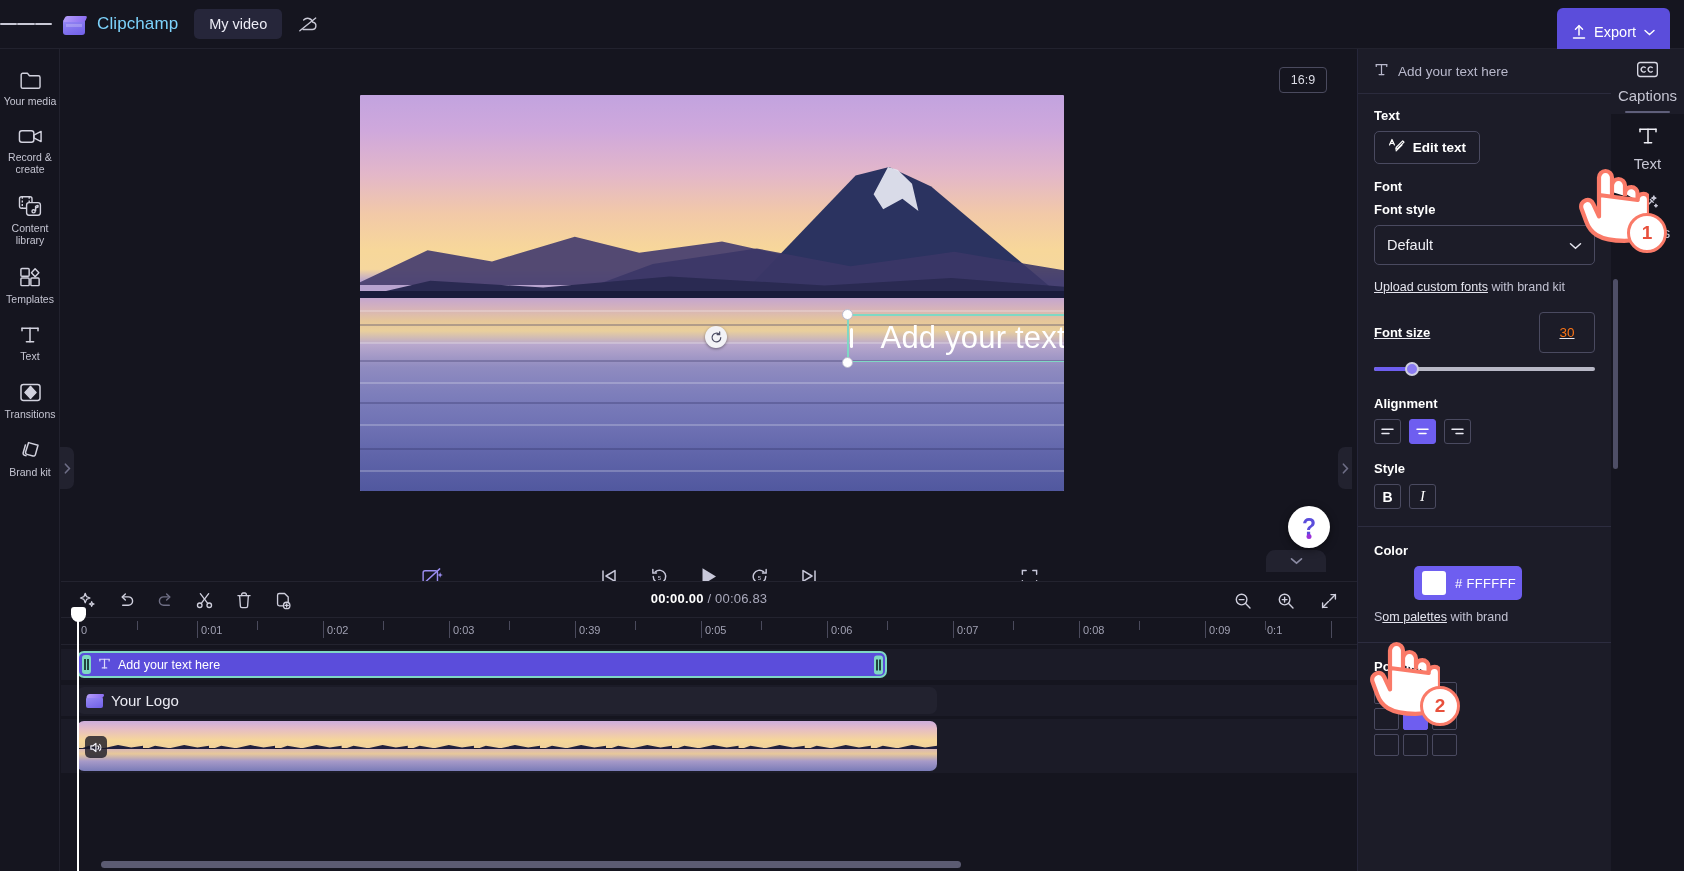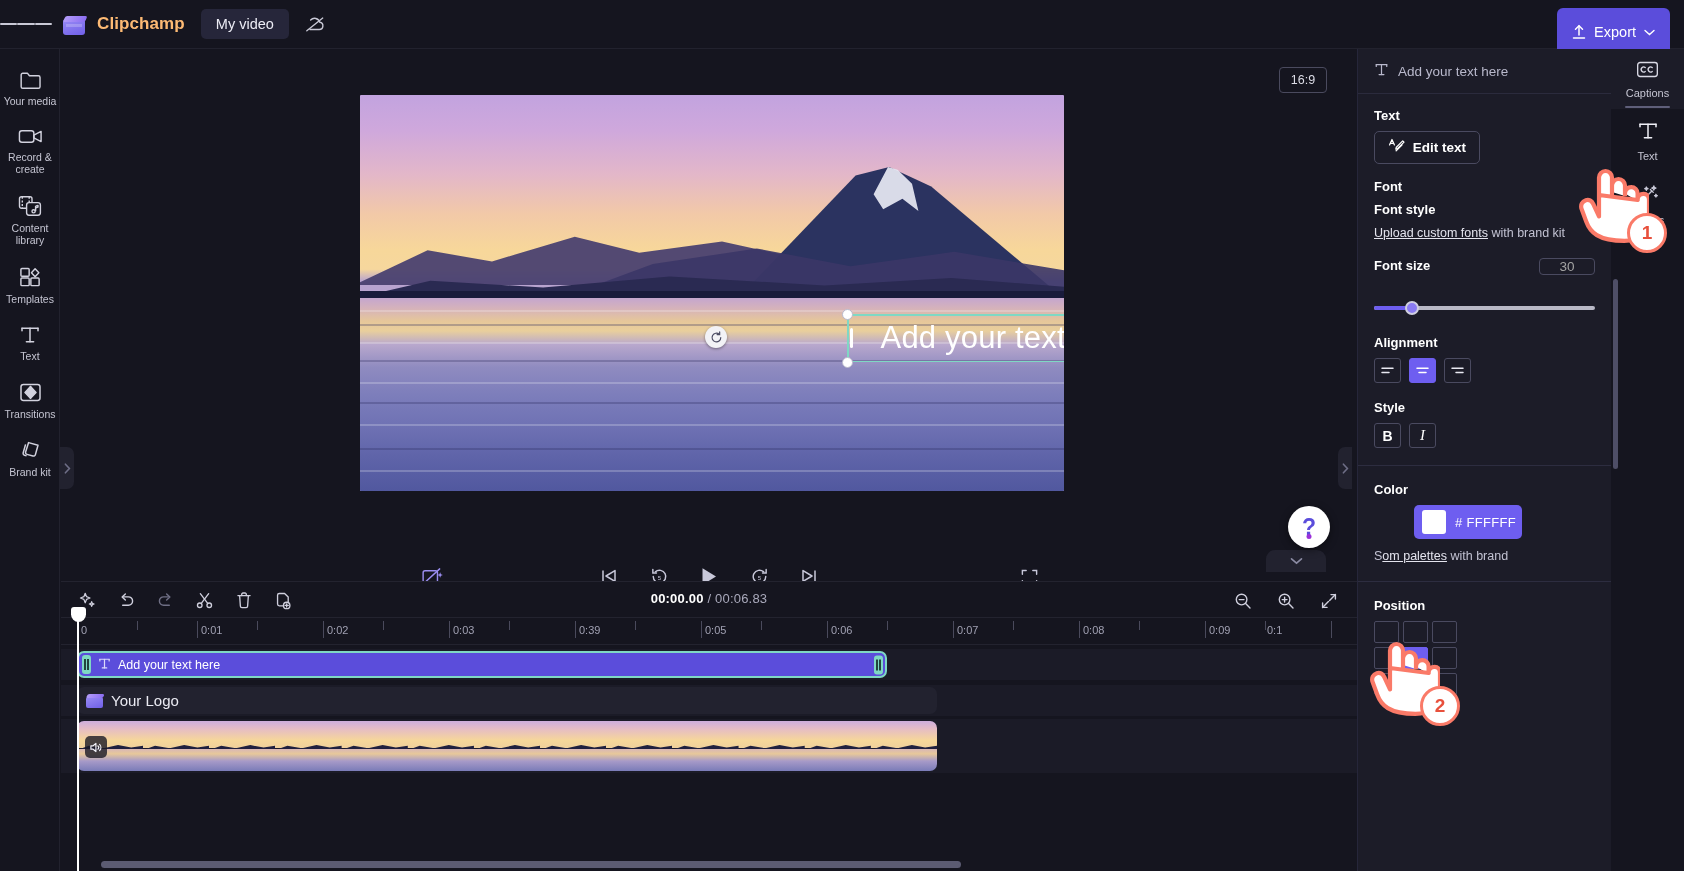--- a/index.html
+++ b/index.html
@@ -18,21 +18,21 @@
     background: #15151f; display: flex; align-items: center;
     border-bottom: 1px solid #22222e;
   }
   .hamburger { width: 52px; height: 49px; display: flex; align-items: center; justify-content: center; cursor: pointer; }
   .hamburger span { display: block; width: 20px; height: 2px; background: #c9c9d6; margin: 2.5px 0; border-radius: 1px; }
   .brand { display: flex; align-items: center; gap: 9px; margin-left: 10px; }
   .brand-logo { width: 26px; height: 24px; position: relative; }
   .brand-logo .sl1 { position: absolute; left: 1px; top: 7px; width: 22px; height: 16px; background: linear-gradient(160deg,#9a8cf5,#6f5fe8); border-radius: 3px; }
   .brand-logo .sl2 { position: absolute; left: 1px; top: 4px; width: 22px; height: 6px; background: linear-gradient(90deg,#b39cf9,#8b6df2); border-radius: 2px; transform: skewX(-22deg); transform-origin: left bottom; }
   .brand-logo .sl3 { position: absolute; left: 4px; top: 12px; width: 16px; height: 3px; background: rgba(255,255,255,.22); }
-  .brand-name { font-size: 17px; font-weight: bold; letter-spacing: .1px; color: #fdba74; }
+  .brand-name { font-size: 17px; font-weight: normal; letter-spacing: .1px; color: #7dd3fc; }
   .proj-name {
     margin-left: 16px; background: #26263a; color: #ececf5; font-size: 14.5px;
     padding: 7px 15px; border-radius: 5px; cursor: pointer;
   }
   .cloud-off { margin-left: 8px; width: 36px; height: 32px; display: flex; align-items: center; justify-content: center; border-radius: 5px; cursor: pointer; }
   .export-btn {
     position: absolute; right: 14px; top: 8px; height: 48px;
     background: #5b4ddb; border-radius: 6px; display: flex; align-items: center;
     gap: 8px; padding: 16px 15px; cursor: pointer; font-size: 14.5px; color: #fff; font-weight: 500;
   }
@@ -256,25 +256,25 @@
   }
   .select-box {
     width: 100%; height: 40px; border: 1px solid #4a4a60; border-radius: 5px;
     display: flex; align-items: center; justify-content: space-between;
     padding: 0 12px; cursor: pointer; margin-bottom: 14px;
   }
   .select-box.big .v { font-size: 19px; color: #fff; }
   .select-box .v { font-size: 14.5px; color: #f0f0f6; }
   .hint { font-size: 12.5px; color: #c2c2d2; line-height: 16px; margin-bottom: 17px; }
   .hint a { color: #e4e4ee; text-decoration: underline; cursor: pointer; }
-  .fs-row { display: flex; align-items: flex-start; justify-content: space-between; margin-bottom: 24px; }
+  .fs-row { display: flex; align-items: center; justify-content: space-between; margin-bottom: 7px; text-decoration: underline; }
   .fs-input {
-    width: 56px; height: 17px; border: 1px solid #4a4a60; border-radius: 4px;
+    width: 56px; height: 41px; border: 1px solid #4a4a60; border-radius: 4px;
     display: flex; align-items: center; justify-content: center; font-size: 13.5px;
-    color: #a3a3a3; cursor: text;
+    color: #f97316; cursor: text;
   }
   .slider { position: relative; width: 100%; height: 18px; margin-bottom: 18px; cursor: pointer; }
   .slider .trk { position: absolute; left: 0; top: 7px; width: 100%; height: 4px; background: #b8b8c6; border-radius: 2px; }
   .slider .fil { position: absolute; left: 0; top: 7px; width: 17%; height: 4px; background: #6e5ef0; border-radius: 2px; }
   .slider .thumbk { position: absolute; left: 14%; top: 2px; width: 14px; height: 14px; border-radius: 50%; background: #8a7bf2; border: 2px solid #cfcfe0; }
   .btn-row { display: flex; gap: 8px; margin-bottom: 17px; }
   .sq-btn {
     width: 27px; height: 25px; border: 1px solid #4a4a60; border-radius: 3px;
     display: flex; align-items: center; justify-content: center; cursor: pointer;
     font-size: 13px; color: #fff; background: transparent;
@@ -295,21 +295,21 @@
 
   
   .rail {
     position: absolute; left: 1611px; top: 49px; width: 73px; height: 822px;
     background: #15151f;
   }
   .rail-item {
     width: 73px; padding: 12px 2px 10px; display: flex; flex-direction: column;
     align-items: center; gap: 5px; cursor: pointer; position: relative;
   }
-  .rail-item .lbl { font-size: 11px; color: #c5c5d2; }
+  .rail-item .lbl { font-size: 15px; color: #c5c5d2; }
   .rail-item.active { background: #1c1c28; }
   .rail-item.active::after {
     content: ''; position: absolute; left: 14px; right: 14px; bottom: 1px;
     height: 2px; background: #5f5f7a; border-radius: 1px;
   }
   .rail-scroll { position: absolute; left: 2px; top: 230px; width: 5px; height: 190px; background: #4e4e66; border-radius: 3px; }
 
   
   .cursor-ann { position: absolute; z-index: 30; pointer-events: none; }
   .hand { position: relative; width: 72px; height: 82px; }
@@ -814,20 +814,28 @@
             <path d="M15.6 3 17 4.4 10.2 11.2l-2 .6.6-2Z"></path>
             <path d="M8.6 13.6 14.8 7.4"></path>
           </svg>
         </span>
         <span>Edit text</span>
       </div>
 
       <div class="sec-label">Font</div>
 
       <div class="sec-label">Font style</div>
+      <div class="select-box">
+        <span class="v">Default</span>
+        <span>
+          <svg width="13" height="8" viewBox="0 0 13 8" fill="none" stroke="#e6e6f0" stroke-width="1.5" stroke-linecap="round">
+              <path d="M1.5 1.8 6.5 6.2 11.5 1.8"></path>
+            </svg>
+        </span>
+      </div>
 
       <div class="hint">
         <a>Upload custom fonts</a><span> with brand kit</span>
       </div>
 
       <div class="fs-row">
         <span class="sec-label" style="margin:0">Font size</span>
         <span class="fs-input">30</span>
       </div>
       <div class="slider">

